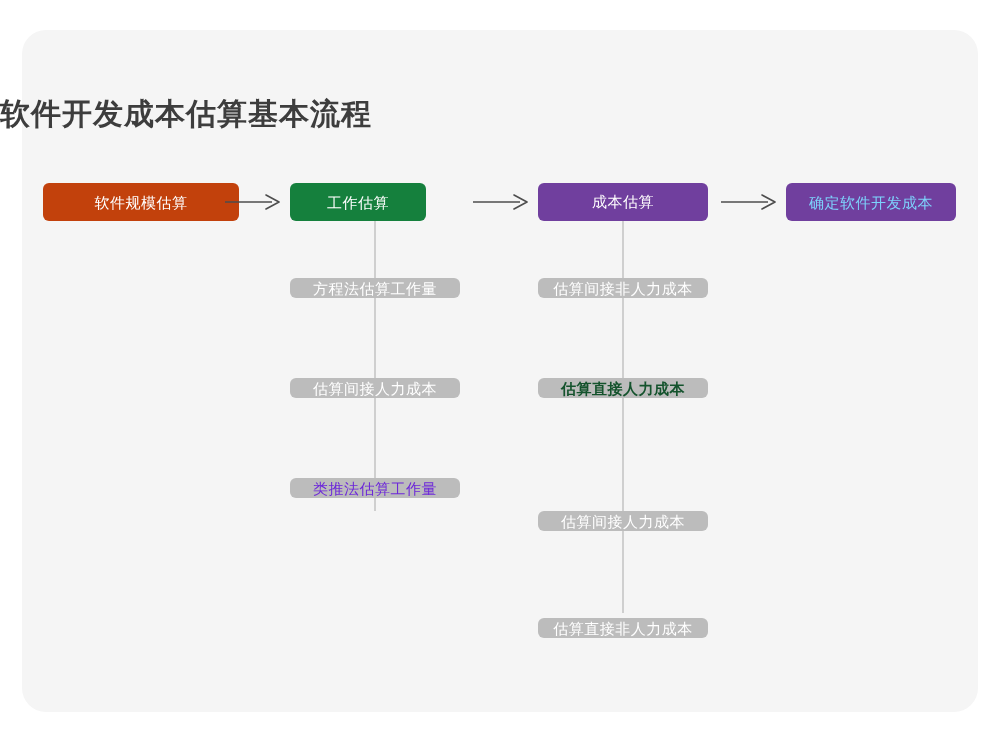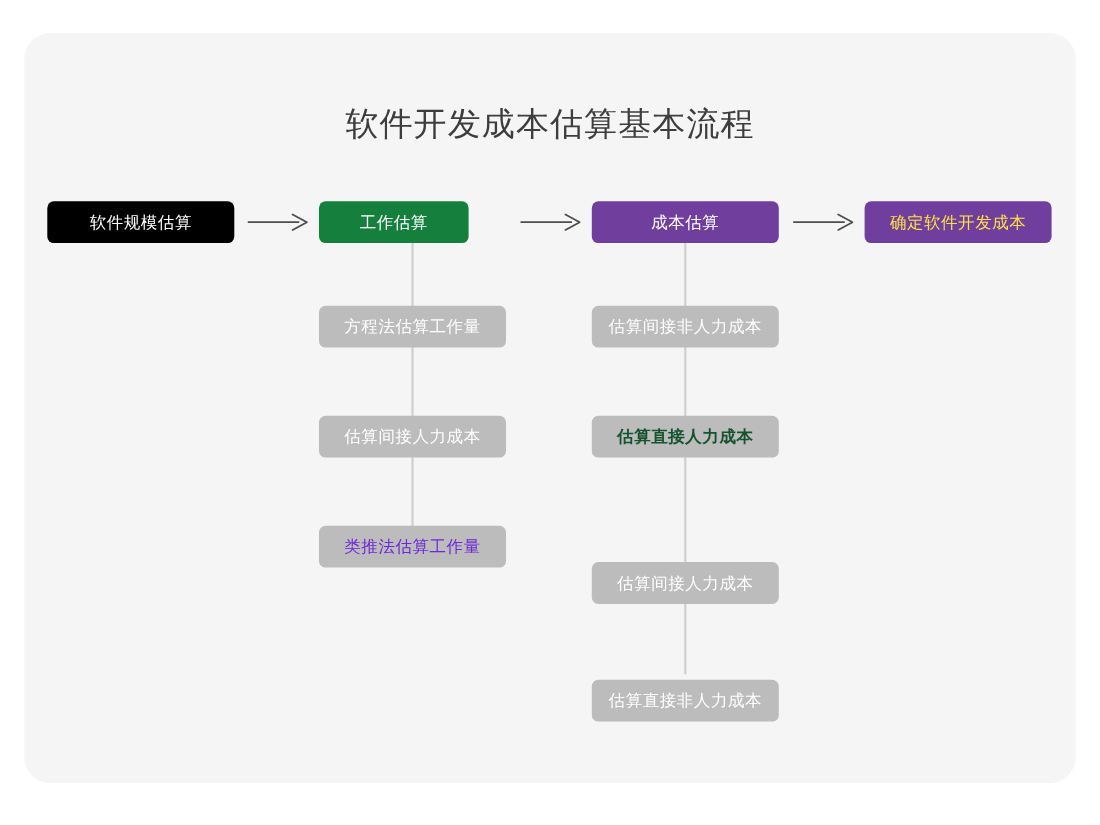--- a/index.html
+++ b/index.html
@@ -31,23 +31,23 @@
     background: #f5f5f5;
     border-radius: 24px;
   }
 
   
   .title {
     position: absolute;
     left: 0;
     top: 92px;
     width: 1000px;
-    text-align: center;
+    text-align: left;
     font-size: 30px;
-    font-weight: 400;
+    font-weight: 700;
     color: #3d3d3d;
     letter-spacing: 1px;
     line-height: 44px;
     white-space: nowrap;
   }
 
   
   .vline {
     position: absolute;
     width: 2px;
@@ -67,44 +67,44 @@
     letter-spacing: 0.5px;
     white-space: nowrap;
     box-sizing: border-box;
   }
   .node.primary {
     background: #703f9e;
     height: 38px;
   }
   .node.secondary {
     background: #bcbcbc;
-    height: 38px;
+    height: 20px;
   }
 
   
   .arrow {
     position: absolute;
     height: 24px;
     display: block;
   }
   .arrow svg { display: block; }
 </style>
 </head>
 <body>
 
 <div id="canvas">
   <div class="card"></div>
   <div class="title">软件开发成本估算基本流程</div>
   <div id="layers">
       <div class="vline" style="left: 374px; top: 221px; height: 290px; background: rgb(207, 207, 207);"></div>
       <div class="vline" style="left: 622px; top: 221px; height: 392px; background: rgb(207, 207, 207);"></div>
-      <div class="node primary" style="left: 43px; top: 183px; width: 170px; background: #000000; color: rgb(255, 255, 255);">软件规模估算</div>
+      <div class="node primary" style="left: 43px; top: 183px; width: 196px; background: #c2410c; color: rgb(255, 255, 255);">软件规模估算</div>
       <div class="node primary" style="left: 290px; top: 183px; width: 136px; background: #15803d; color: rgb(255, 255, 255);">工作估算</div>
-      <div class="node primary" style="left: 538px; top: 183px; width: 170px; background: rgb(112, 63, 158); color: rgb(255, 255, 255);">成本估算</div>
-      <div class="node primary" style="left: 786px; top: 183px; width: 170px; background: rgb(112, 63, 158); color: #fde047;">确定软件开发成本</div>
+      <div class="node primary" style="left: 538px; top: 183px; width: 170px; background: rgb(112, 63, 158); color: rgb(255, 255, 255); font-family: Liberation Serif, serif;">成本估算</div>
+      <div class="node primary" style="left: 786px; top: 183px; width: 170px; background: rgb(112, 63, 158); color: #7dd3fc;">确定软件开发成本</div>
       <div class="node secondary" style="left: 290px; top: 278px; width: 170px; background: rgb(188, 188, 188); color: rgb(255, 255, 255);">方程法估算工作量</div>
       <div class="node secondary" style="left: 290px; top: 378px; width: 170px; background: rgb(188, 188, 188); color: rgb(255, 255, 255);">估算间接人力成本</div>
       <div class="node secondary" style="left: 290px; top: 478px; width: 170px; background: rgb(188, 188, 188); color: #6d28d9;">类推法估算工作量</div>
       <div class="node secondary" style="left: 538px; top: 278px; width: 170px; background: rgb(188, 188, 188); color: rgb(255, 255, 255);">估算间接非人力成本</div>
       <div class="node secondary" style="left: 538px; top: 378px; width: 170px; background: rgb(188, 188, 188); color: #14532d; font-weight: bold;">估算直接人力成本</div>
       <div class="node secondary" style="left: 538px; top: 478px; width: 170px; background: rgb(188, 188, 188); color: rgb(255, 255, 255); margin-top: 33px;">估算间接人力成本</div>
       <div class="node secondary" style="left: 538px; top: 580px; width: 170px; background: rgb(188, 188, 188); color: rgb(255, 255, 255); margin-top: 38px;">估算直接非人力成本</div>
       <div class="arrow" style="left: 225px; top: 190px; width: 55px;">
         <svg width="55" height="24" viewBox="0 0 55 24">
           <line x1="0" y1="12" x2="47" y2="12" stroke="#4d4d4d" stroke-width="1.6"></line>

